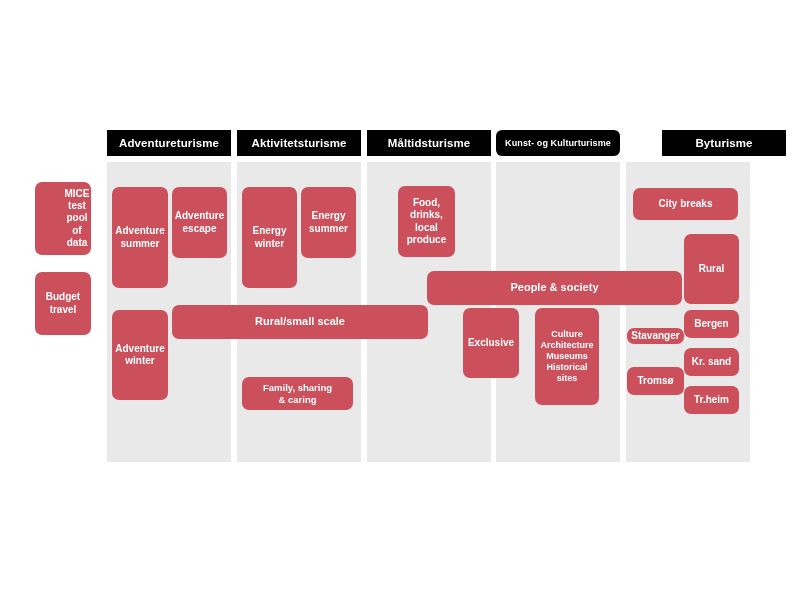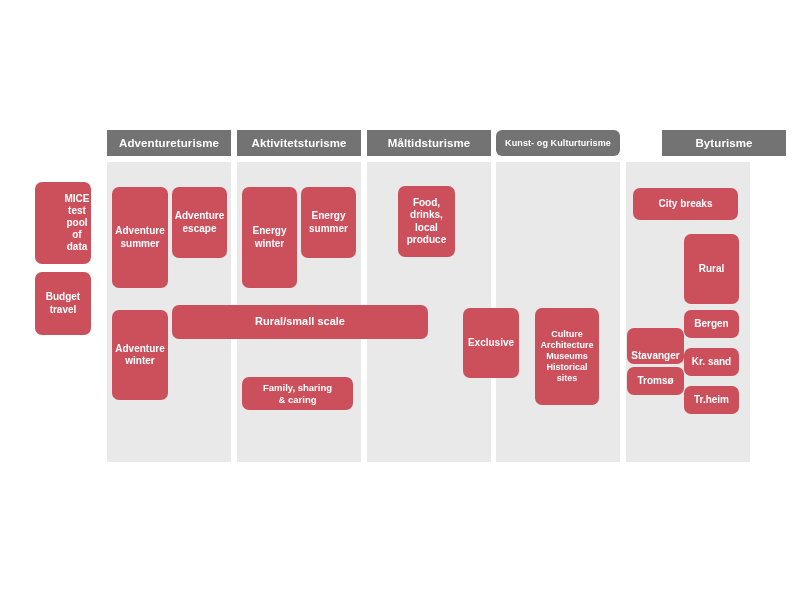--- a/index.html
+++ b/index.html
@@ -27,21 +27,21 @@
   
   .column {
     position: absolute;
   }
   .col-header {
     position: absolute;
     left: 0;
     top: 0;
     height: 26px;
     width: 100%;
-    background: #737373;
+    background: #000000;
     color: #ffffff;
     display: flex;
     align-items: center;
     justify-content: center;
     font-weight: bold;
     letter-spacing: 0.1px;
     box-sizing: border-box;
     padding: 0 4px;
     text-align: center;
   }
@@ -114,21 +114,21 @@
   <div class="column" style="left:496px; top:130px; width:124px; height:332px;">
     <div class="col-header" style="font-size:9px;border-radius:6px;">Kunst- og Kulturturisme</div>
     <div class="col-body" style="height:300px;"></div>
   </div>
 
   <div class="column" style="left:626px; top:130px; width:124px; height:332px;">
     <div class="col-header" style="font-size:11.5px;margin-left:36px;">Byturisme</div>
     <div class="col-body" style="height:300px;"></div>
   </div>
 
-  <div class="card mice" style="left:35px; top:182px; width:56px; height:82px;padding-left:32px;">
+  <div class="card mice" style="left:35px; top:182px; width:56px; height:73px;padding-left:32px;">
     <span>MICE
 test pool
 of data</span>
   </div>
 
   <div class="card" style="left:35px; top:272px; width:56px; height:63px;">
     <span>Budget
 travel</span>
   </div>
 
@@ -182,21 +182,21 @@
   </div>
 
   <div class="card city" style="left:633px; top:188px; width:105px; height:32px;">
     <span>City breaks</span>
   </div>
 
   <div class="card city" style="left:684px; top:234px; width:55px; height:70px;">
     <span>Rural</span>
   </div>
 
-  <div class="card city" style="left:627px; top:328px; width:57px; height:36px;align-items:flex-end;">
+  <div class="card city" style="left:627px; top:328px; width:57px; height:16px;align-items:flex-end;">
     <span>Stavanger</span>
   </div>
 
   <div class="card city" style="left:684px; top:310px; width:55px; height:28px;">
     <span>Bergen</span>
   </div>
 
   <div class="card city" style="left:684px; top:348px; width:55px; height:28px;">
     <span>Kr. sand</span>
   </div>
@@ -206,14 +206,17 @@
   </div>
 
   <div class="card city" style="left:684px; top:386px; width:55px; height:28px;">
     <span>Tr.heim</span>
   </div>
 
   <div class="card wide overlay" style="left:172px; top:305px; width:256px; height:34px;">
     <span>Rural/small scale</span>
   </div>
 
+  <div class="card wide overlay" style="left:427px; top:271px; width:255px; height:34px;">
+    <span>People &amp; society</span>
+  </div>
 
 </div>
 
 </body></html>

